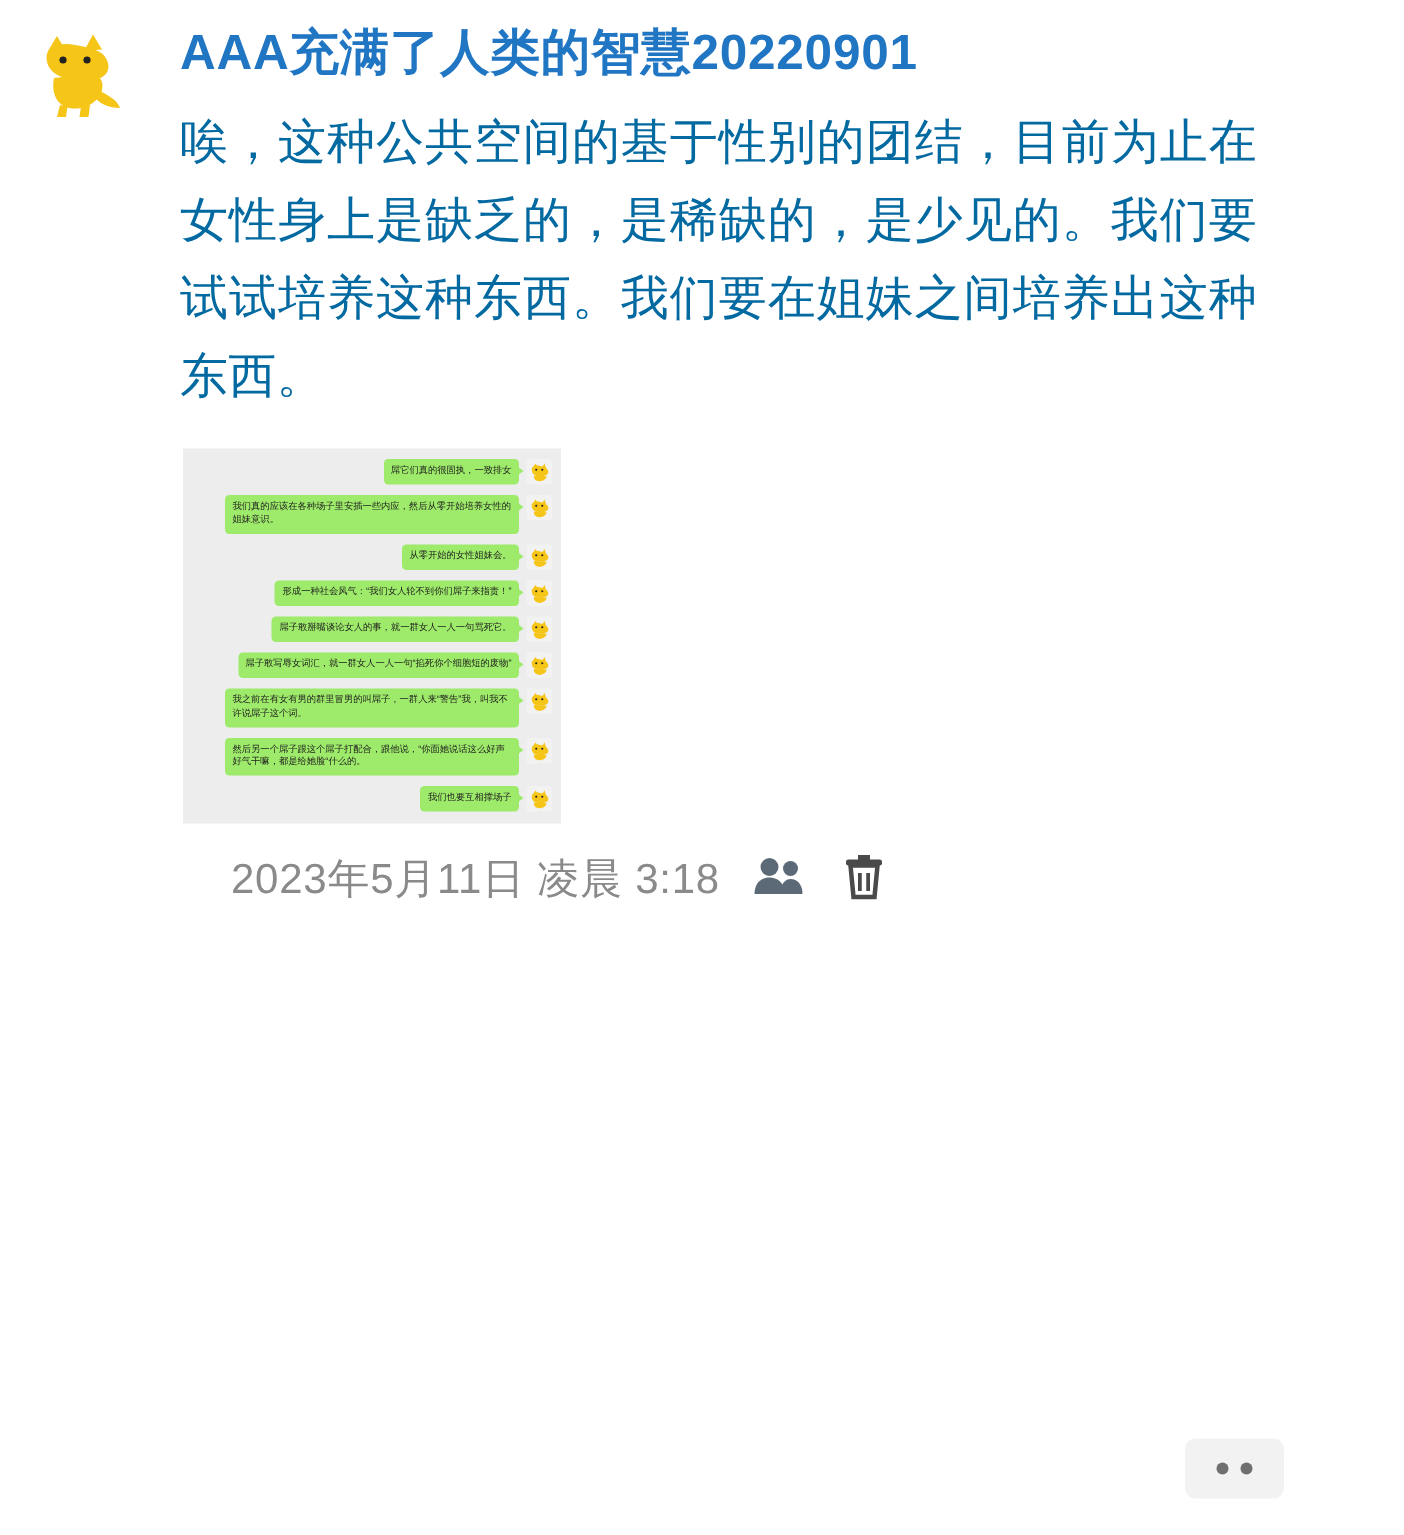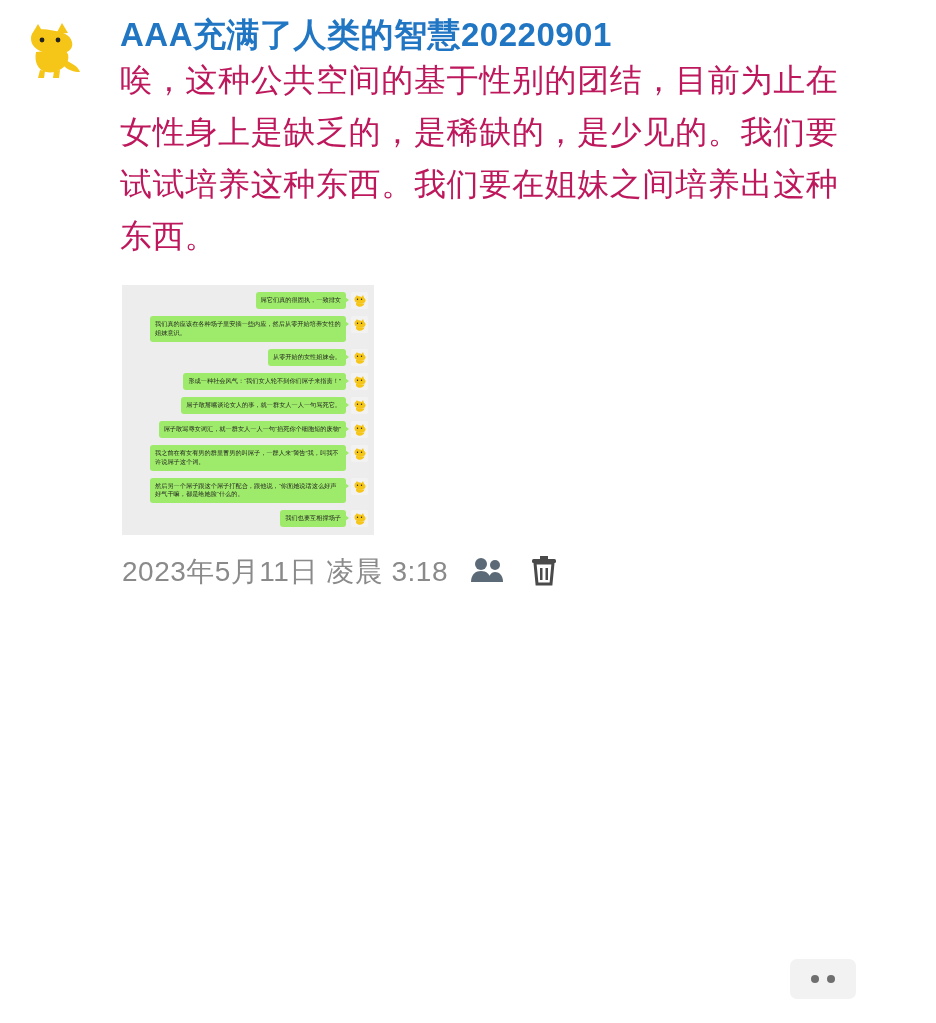--- a/index.html
+++ b/index.html
@@ -30,24 +30,25 @@
   }
   .username {
     color: #2176c3;
     font-size: 33px;
     font-weight: bold;
     letter-spacing: 0.5px;
     line-height: 1.25;
     white-space: nowrap;
   }
   .post-text {
-    color: #be185d;
+    color: #0369a1;
     font-size: 32px;
     line-height: 1.62;
     letter-spacing: 0.2px;
+    margin-top: 14px;
     text-align: justify;
   }
   .post-text p { margin: 0; }
   .post-text p.gap { margin-top: 36px; }
 
   
   .chat-shot {
     margin-top: 22px;
     margin-left: 2px;
     width: 252px;
@@ -100,20 +101,21 @@
     display: flex;
     align-items: center;
     margin-top: 18px;
     margin-left: 2px;
   }
   .timestamp {
     color: #8a8a8a;
     font-size: 28px;
     letter-spacing: 0.5px;
     white-space: nowrap;
+    margin-left: 32px;
   }
   .footer-icons {
     display: flex;
     align-items: center;
     margin-left: 22px;
   }
   .footer-icons .ic { margin-right: 26px; }
   .more-btn {
     position: absolute;
     right: 20px;

